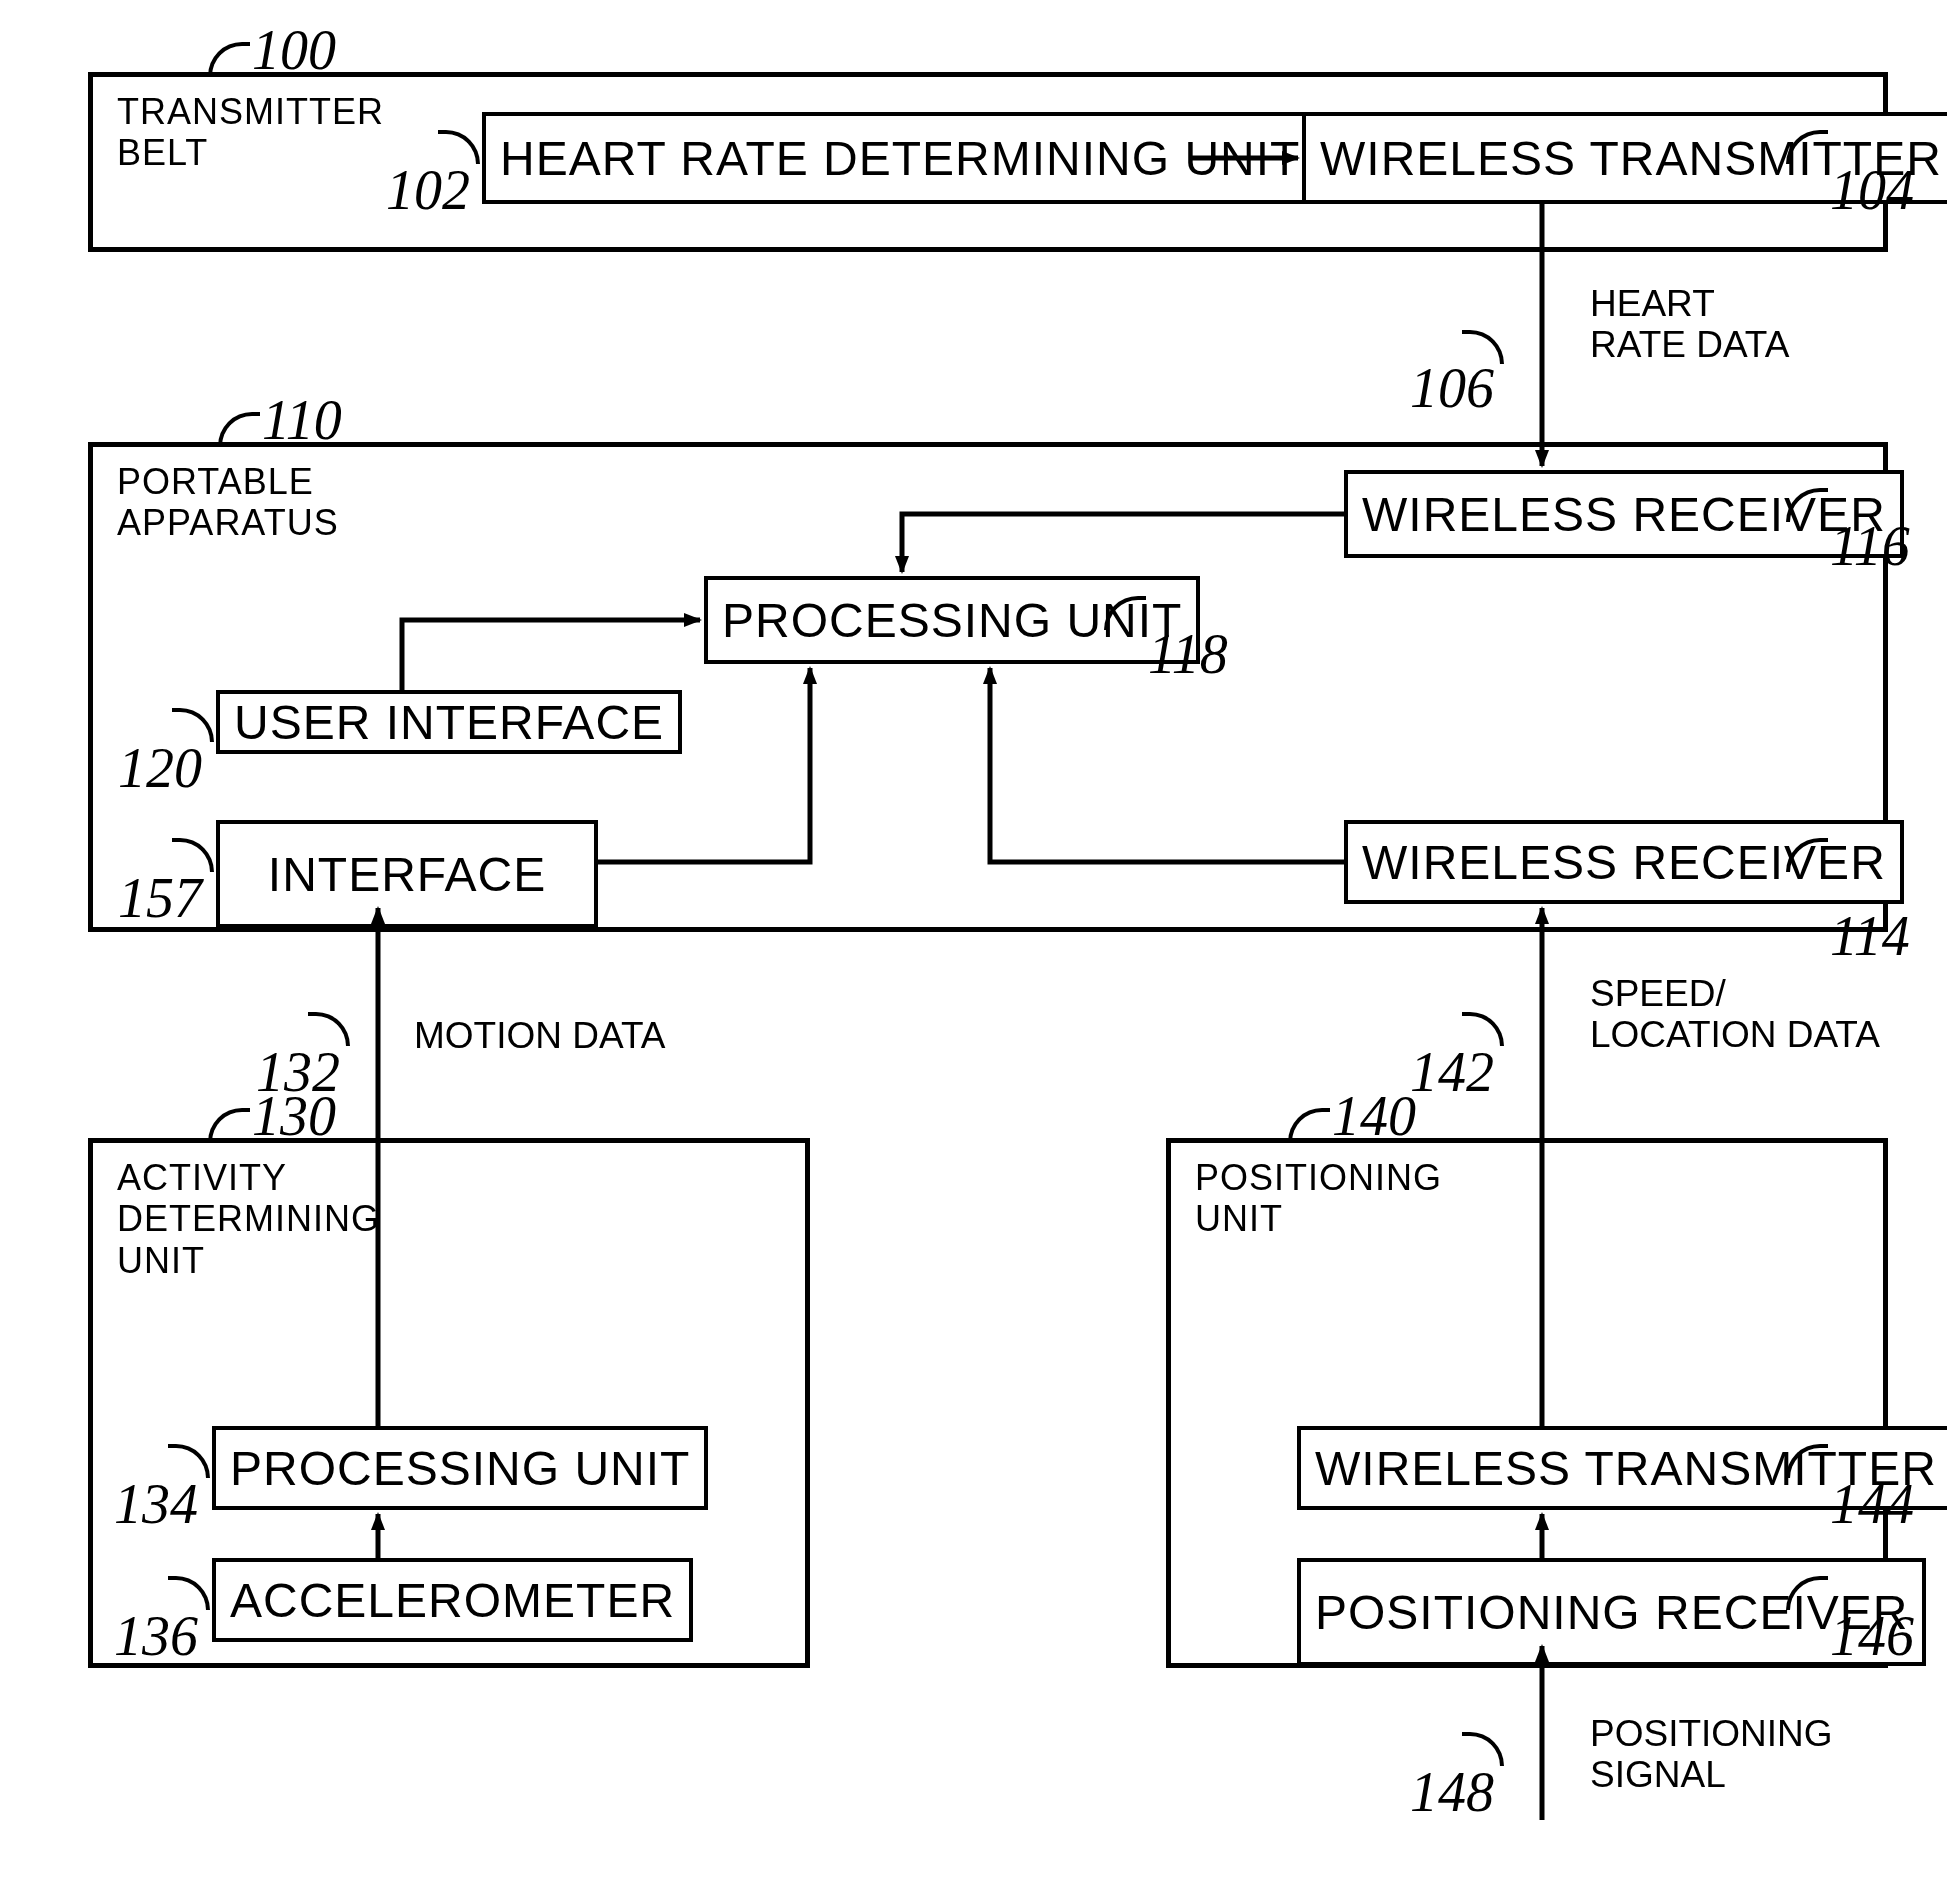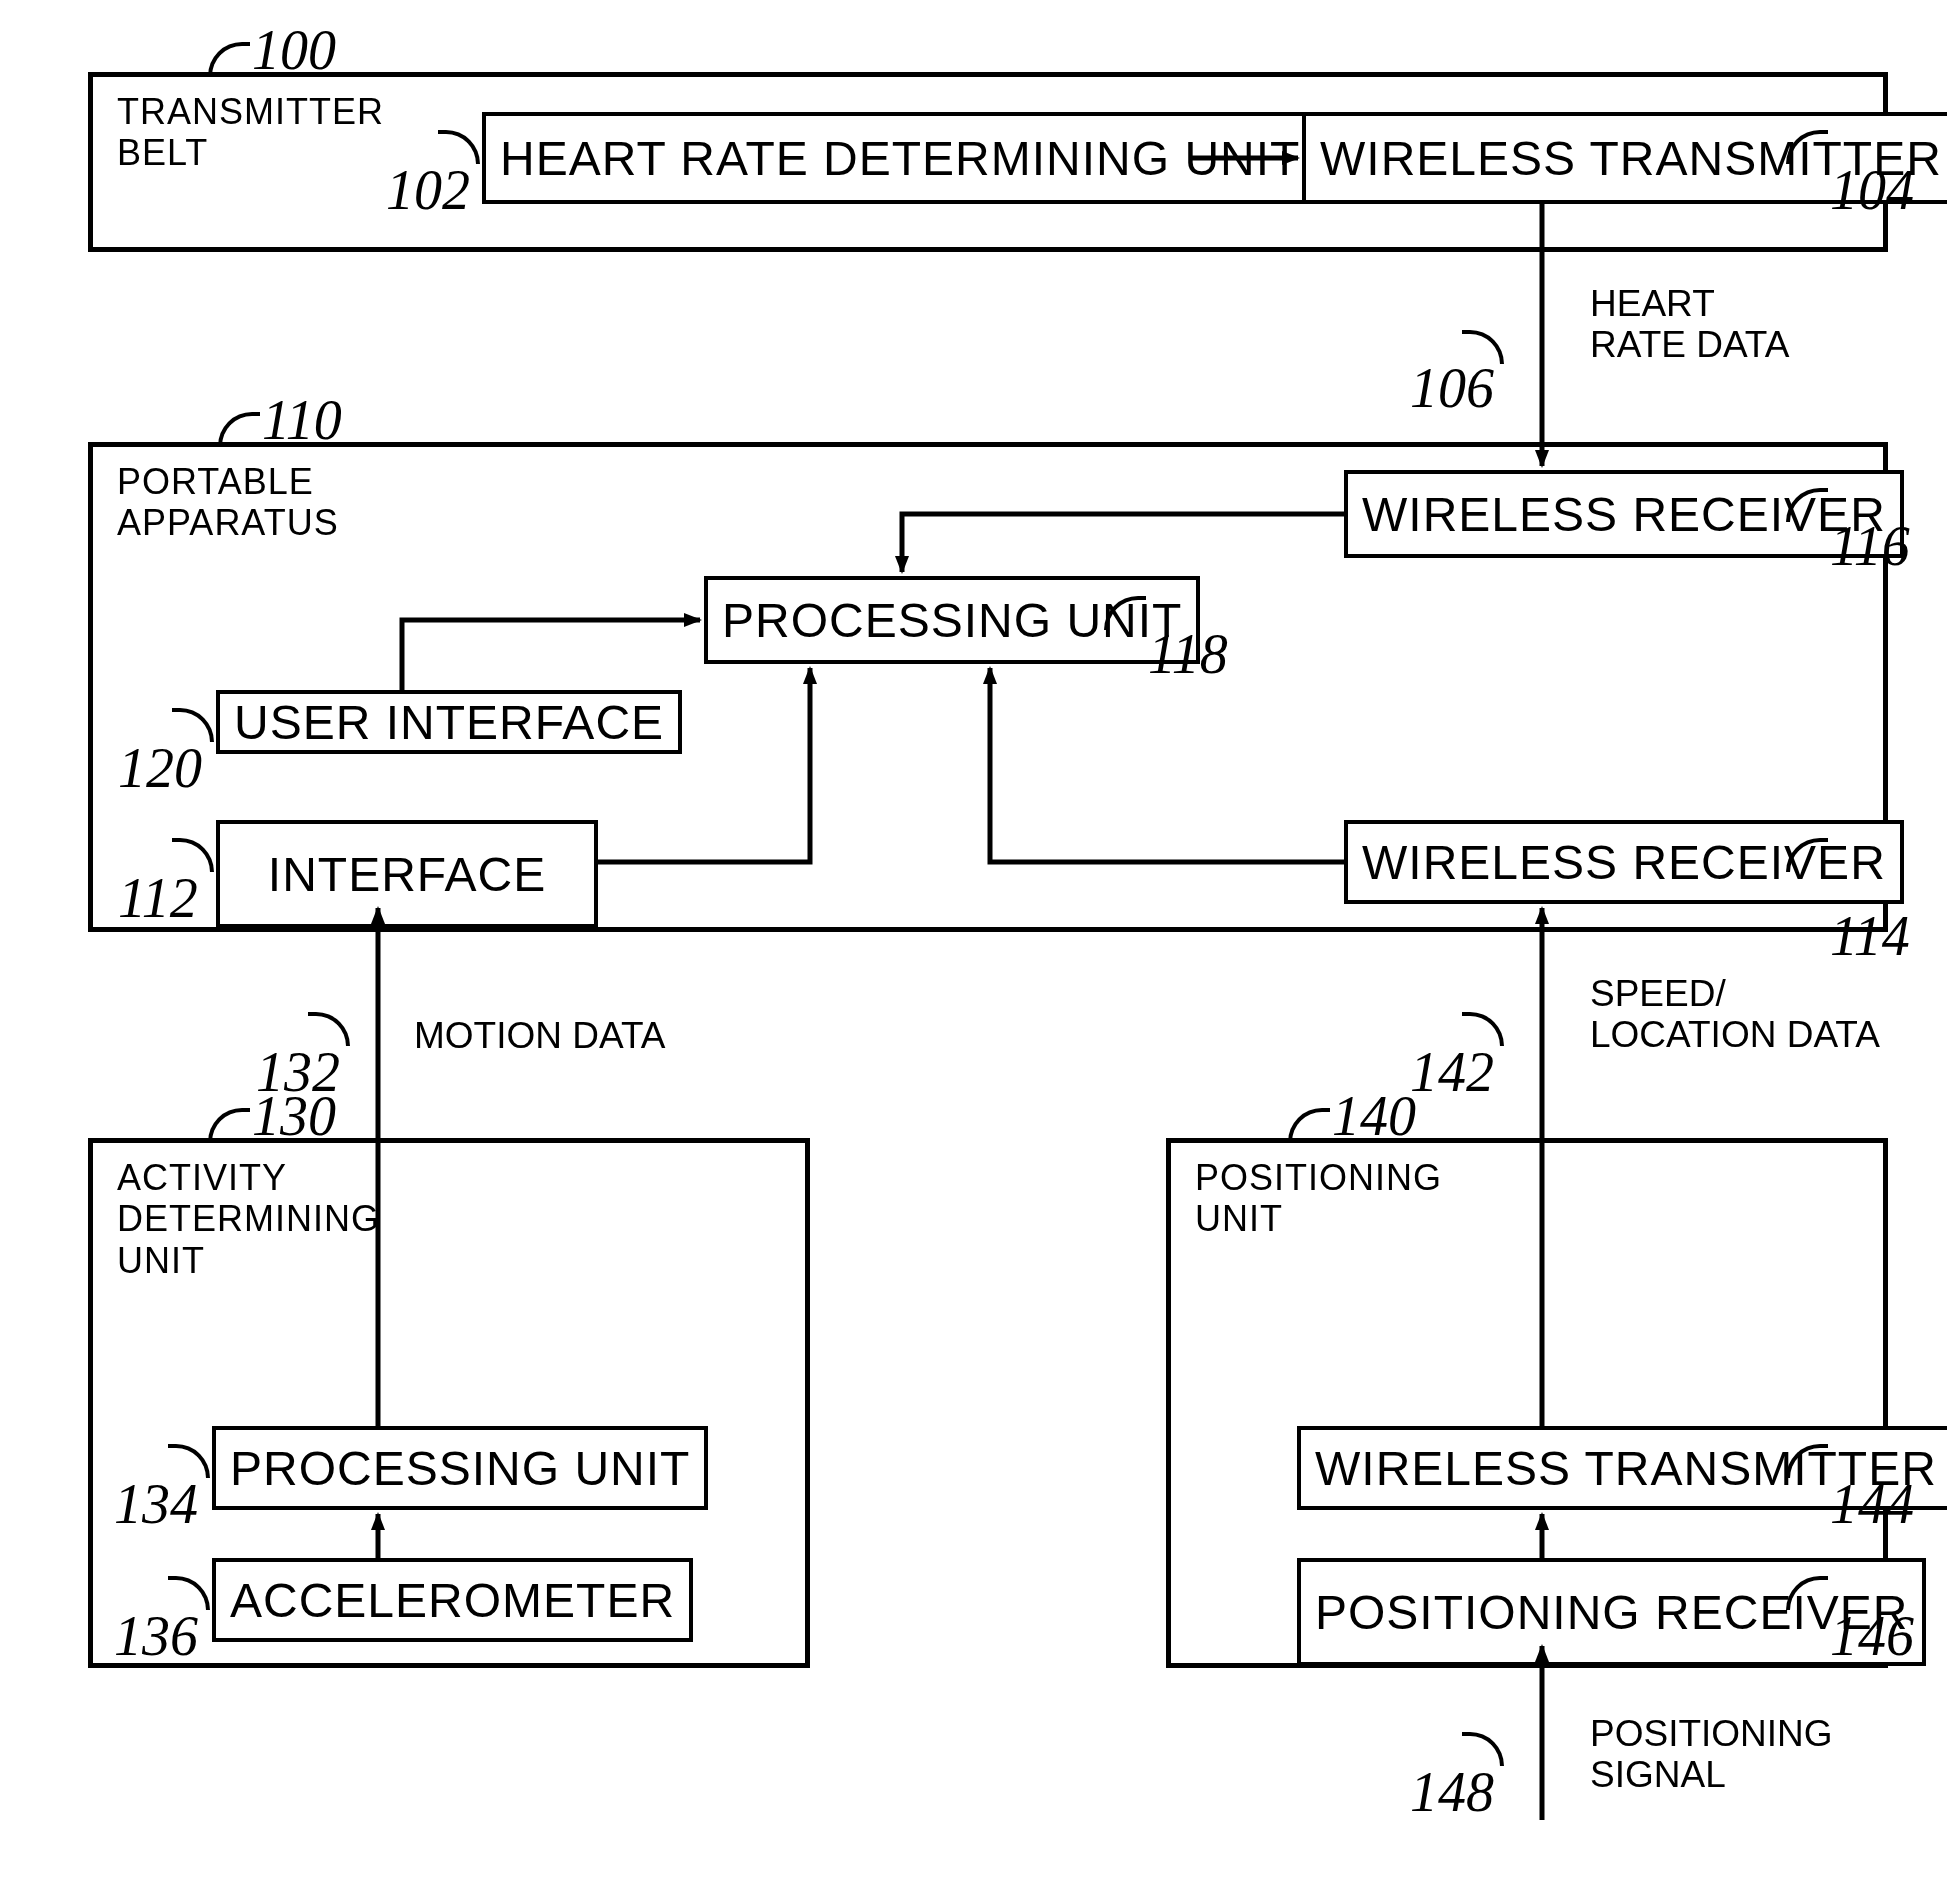--- a/index.html
+++ b/index.html
@@ -117,21 +117,21 @@
   <div class="box" style="left:674px; top:546px; height:88px;">PROCESSING UNIT</div>
   <div class="hook" style="left:1074px; top:566px;"></div>
   <div class="ref" style="left:1118px; top:592px;">118</div>
 
   <div class="box" style="left:186px; top:660px; height:64px; min-width:380px;">USER INTERFACE</div>
   <div class="hook-r" style="left:142px; top:678px;"></div>
   <div class="ref" style="left:88px; top:706px;">120</div>
 
   <div class="box" style="left:186px; top:790px; height:108px; min-width:382px;">INTERFACE</div>
   <div class="hook-r" style="left:142px; top:808px;"></div>
-  <div class="ref" style="left:88px; top:836px;">112</div>
+  <div class="ref" style="left:88px; top:836px;">157</div>
 
   <div class="box" style="left:1314px; top:790px; height:84px;">WIRELESS RECEIVER</div>
   <div class="hook" style="left:1756px; top:808px;"></div>
   <div class="ref" style="left:1800px; top:836px;margin-top:38px;">114</div>
 
   <div class="hook-r" style="left:278px; top:982px;"></div>
   <div class="ref" style="left:226px; top:1010px;">132</div>
   <div class="sig" style="left:384px; top:986px;">MOTION DATA</div>
 
   <div class="hook-r" style="left:1432px; top:982px;"></div>

